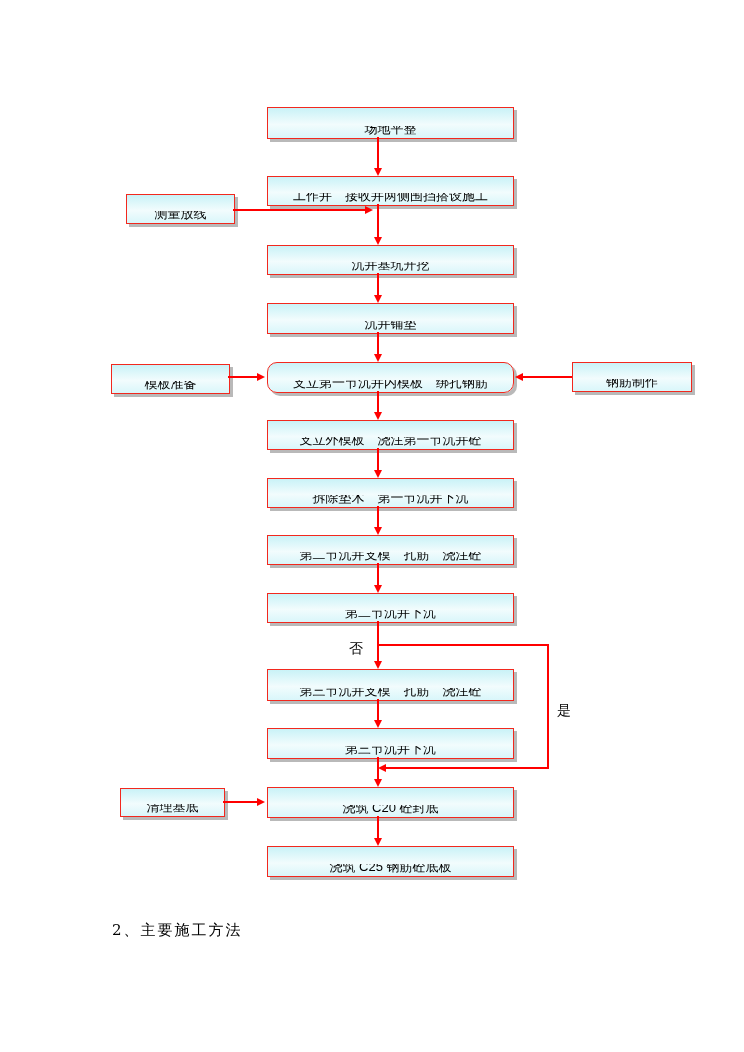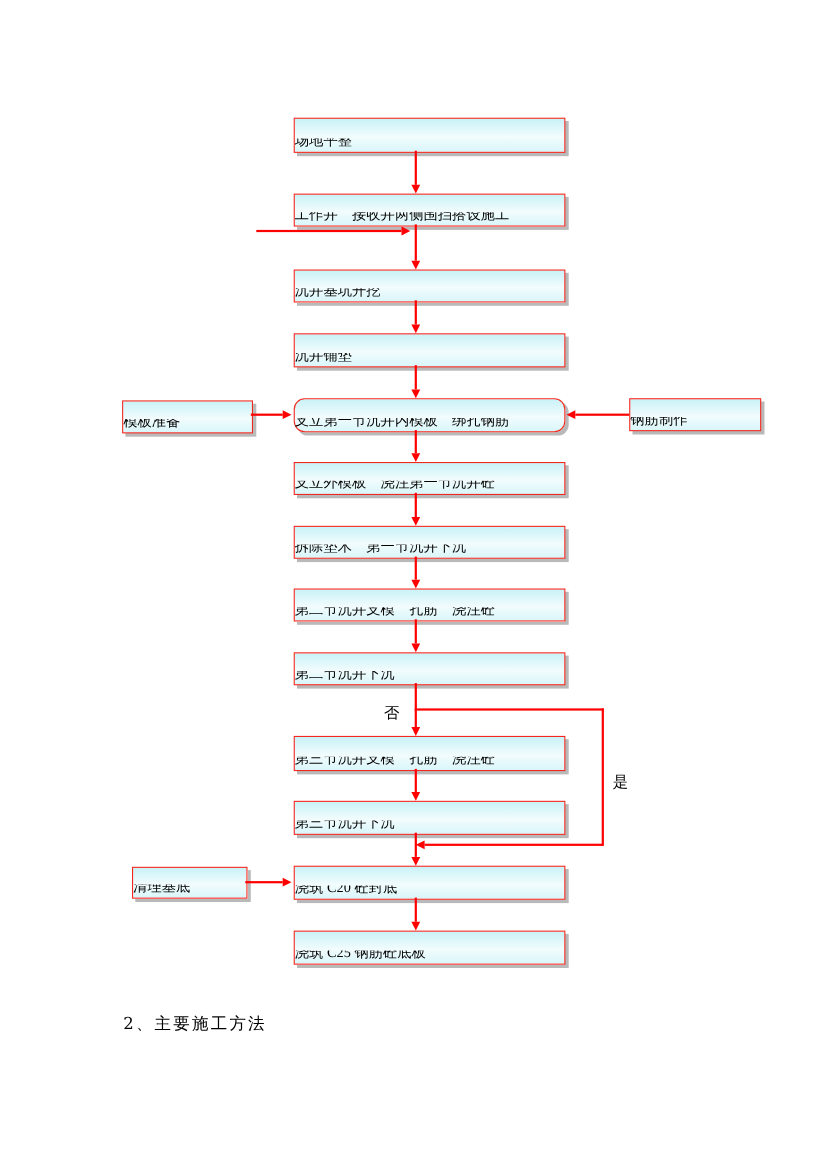--- a/index.html
+++ b/index.html
@@ -6,21 +6,21 @@
   .page{position:relative;width:744px;height:1052px;background:#ffffff;overflow:hidden;
         font-family:"Liberation Sans","DejaVu Sans",sans-serif;color:#000;}
   
   .fbox{position:absolute;left:267px;width:245px;border:1px solid #f2281e;
         background:linear-gradient(180deg,#c9f2f7 0%,#f2fcfd 55%,#d9f6fa 100%);
         box-shadow:3px 3px 0 rgba(128,128,128,.55);}
   .sbox{position:absolute;border:1px solid #f2281e;
         background:linear-gradient(180deg,#c9f2f7 0%,#f2fcfd 55%,#d9f6fa 100%);
         box-shadow:3px 3px 0 rgba(128,128,128,.55);}
   
-  .clip{position:absolute;left:0;right:0;bottom:1px;height:11px;overflow:hidden;text-align:left;font-family:Liberation Serif, serif;}
+  .clip{position:absolute;left:0;right:0;bottom:1px;height:11px;overflow:hidden;text-align:center;}
   .clip span{display:inline-block;font-size:13px;line-height:18px;transform:translateY(-7px);white-space:pre;}
   
   .vline{position:absolute;width:2px;background:#ff0000;}
   .hline{position:absolute;height:2px;background:#ff0000;}
   
   .ah-down{position:absolute;width:0;height:0;border-left:4px solid transparent;
            border-right:4px solid transparent;border-top:8px solid #ff0000;}
   .ah-right{position:absolute;width:0;height:0;border-top:4px solid transparent;
             border-bottom:4px solid transparent;border-left:8px solid #ff0000;}
   .ah-left{position:absolute;width:0;height:0;border-top:4px solid transparent;
@@ -67,20 +67,23 @@
   <div class="fbox" style="top:728px;height:29px;">
     <div class="clip"><span>第三节沉井下沉</span></div>
   </div>
   <div class="fbox" style="top:787px;height:29px;">
     <div class="clip"><span>浇筑 C20 砼封底</span></div>
   </div>
   <div class="fbox" style="top:846px;height:29px;">
     <div class="clip"><span>浇筑 C25 钢筋砼底板</span></div>
   </div>
 
+  <div class="sbox" style="left:126px;top:194px;width:107px;height:28px;">
+    <div class="clip"><span>测量放线</span></div>
+  </div>
   <div class="sbox" style="left:111px;top:364px;width:117px;height:28px;">
     <div class="clip"><span>模板准备</span></div>
   </div>
   <div class="sbox" style="left:572px;top:362px;width:118px;height:28px;">
     <div class="clip"><span>钢筋制作</span></div>
   </div>
   <div class="sbox" style="left:120px;top:788px;width:103px;height:27px;">
     <div class="clip"><span>清理基底</span></div>
   </div>
 

